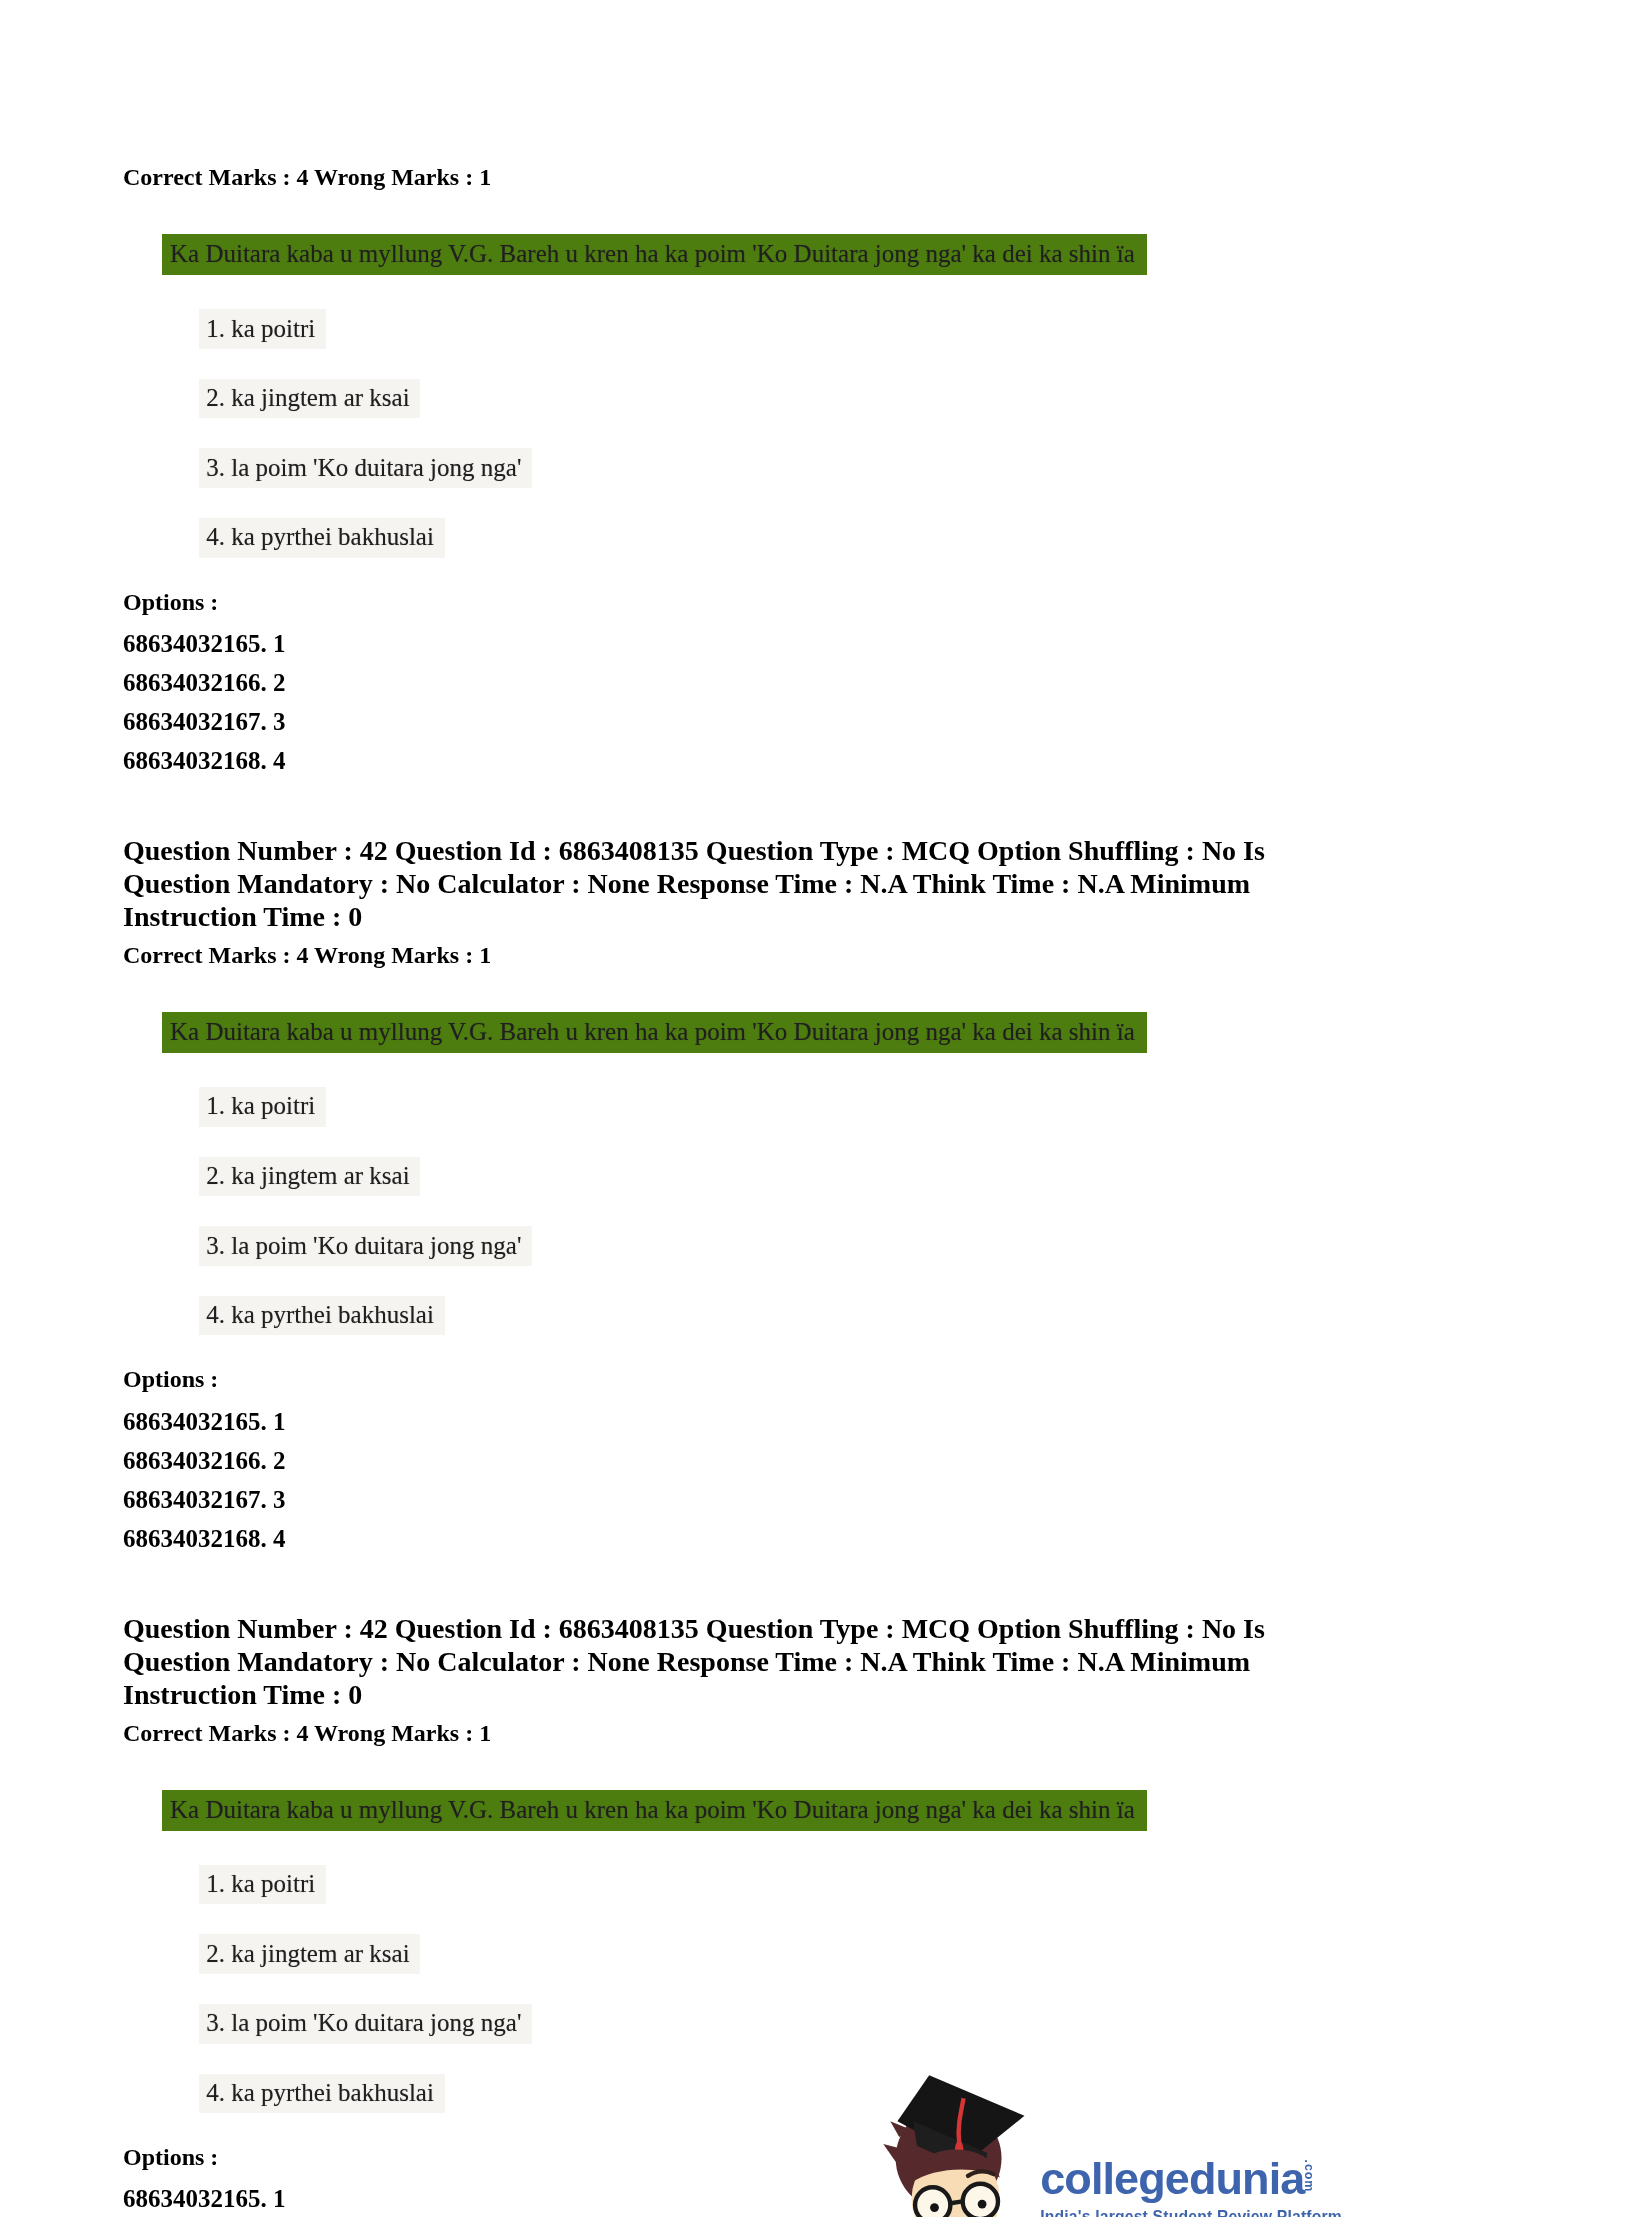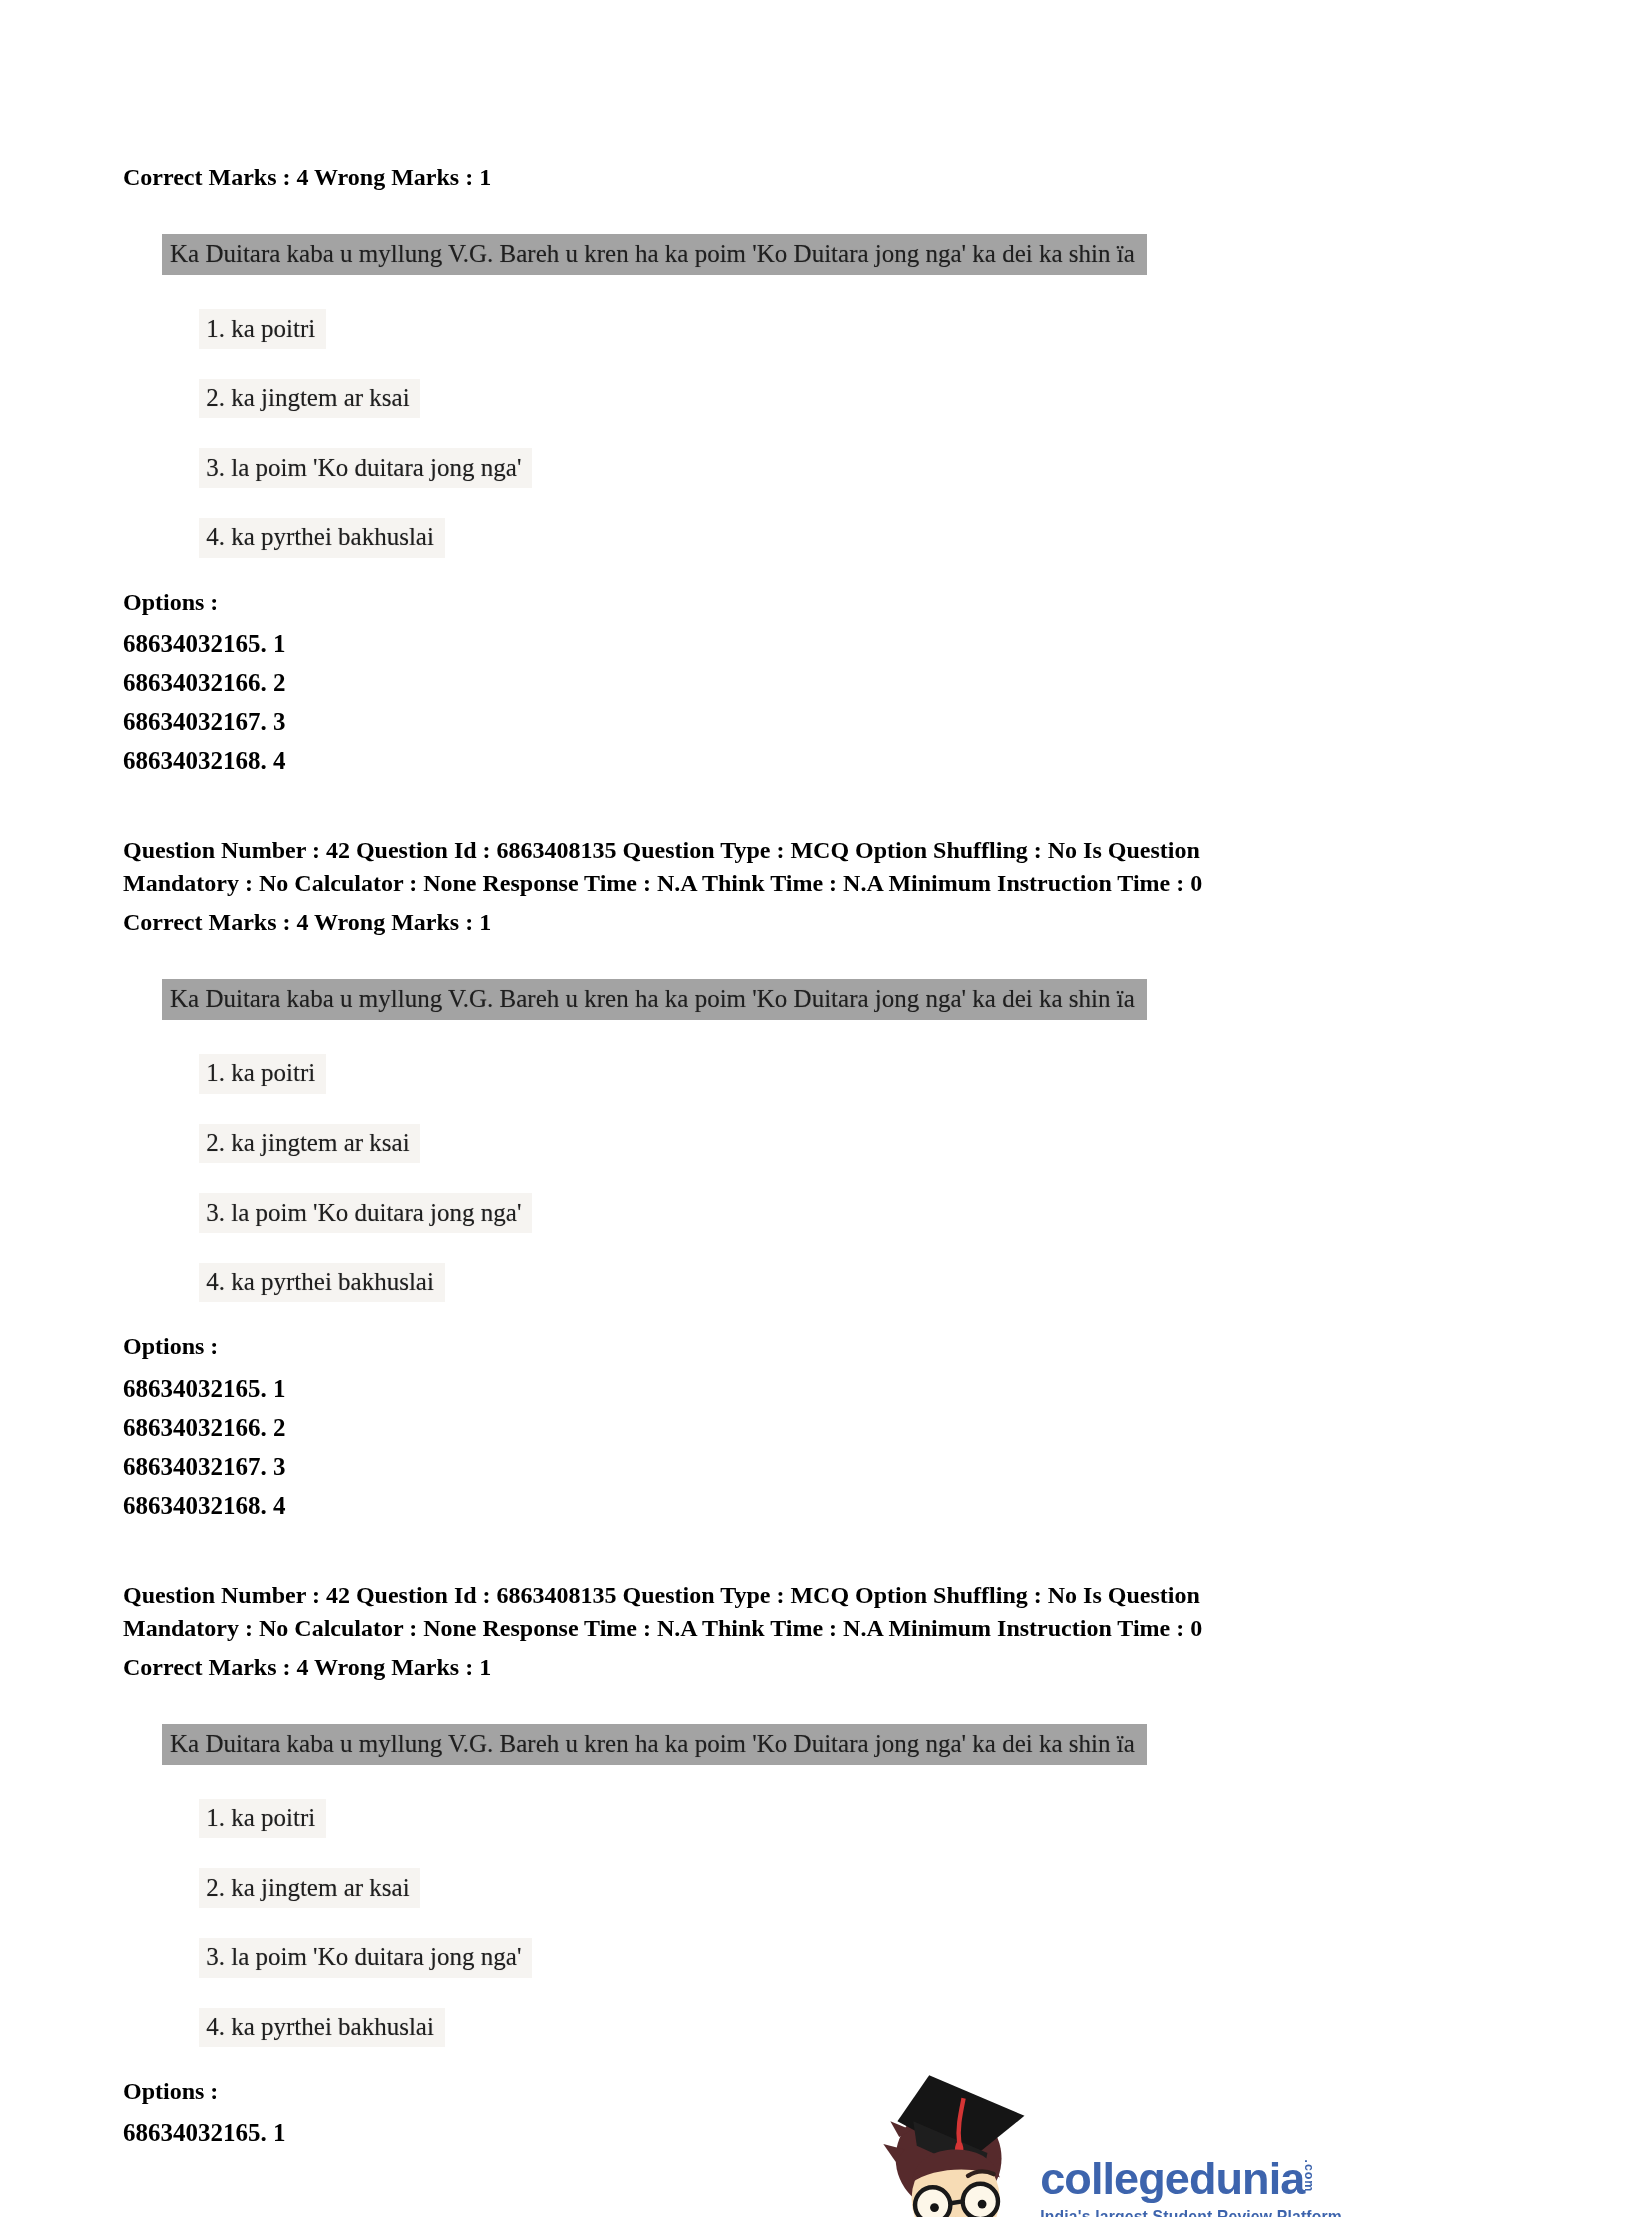--- a/index.html
+++ b/index.html
@@ -16,41 +16,41 @@
     font-family: "Liberation Serif", serif;
     color: #000;
     box-sizing: border-box;
     padding: 128px 81px 0 123px;
     margin-top: 36px;
   }
   .qblock { margin: 0 0 54px 0; }
 
   .header-line {
     font-weight: bold;
-    font-size: 24px;
+    font-size: 28px;
     line-height: 33px;
     max-width: 1426px;
     margin: 0 0 9px 0;
     color: #000;
   }
   .marks-line {
     font-weight: bold;
     font-size: 24px;
     line-height: 27px;
     margin: 0 0 43px 0;
     color: #000;
   }
   .q-row { margin: 0 0 34px 0; }
   .q-line {
     display: inline-block;
     margin-left: 39px;
     font-size: 25px;
     line-height: 27px;
     color: #1f1f1f;
-    background: #a3a3a3;
+    background: #4d7c0f;
     padding: 6.3px 12.5px 8px 8px;
     text-shadow: 0 0 0.9px rgba(40,40,40,0.45);
   }
   .choice-row { margin: 0 0 30px 0; }
   .choice-line {
     display: inline-block;
     margin-left: 76px;
     font-size: 25px;
     line-height: 27px;
     color: #1f1f1f;

